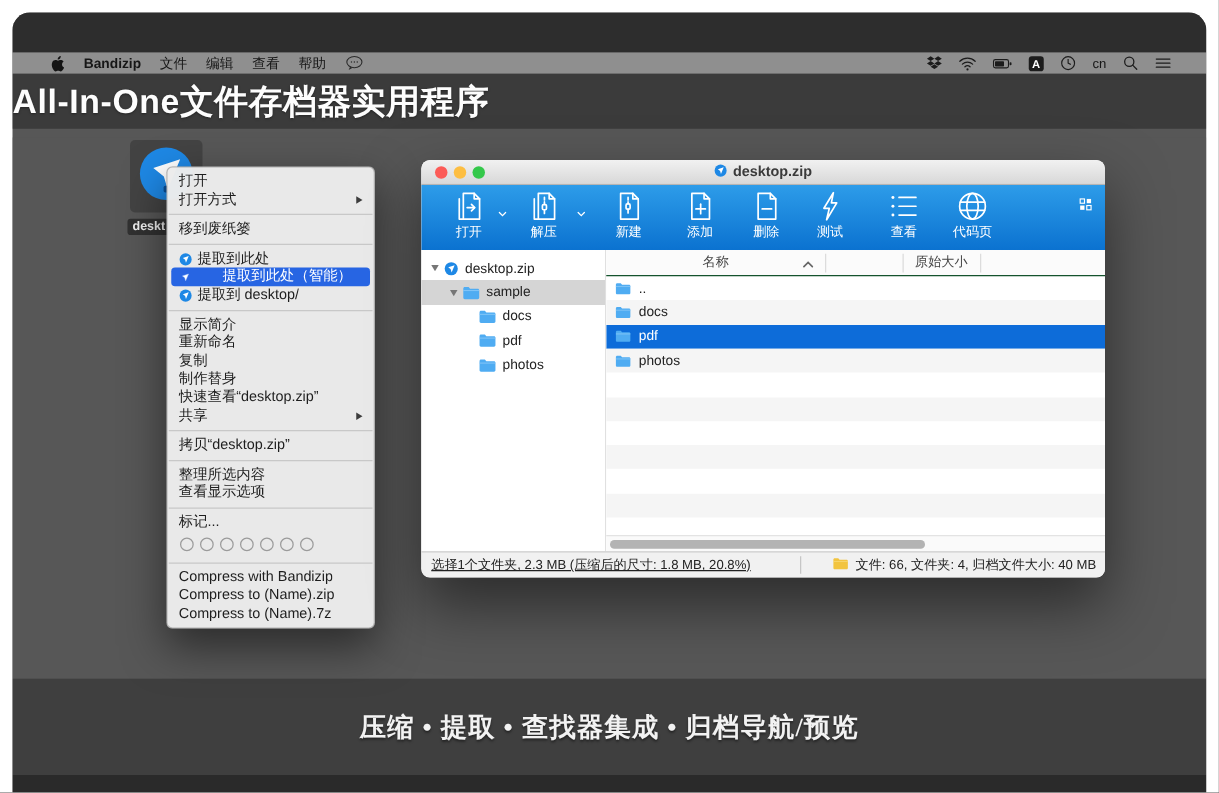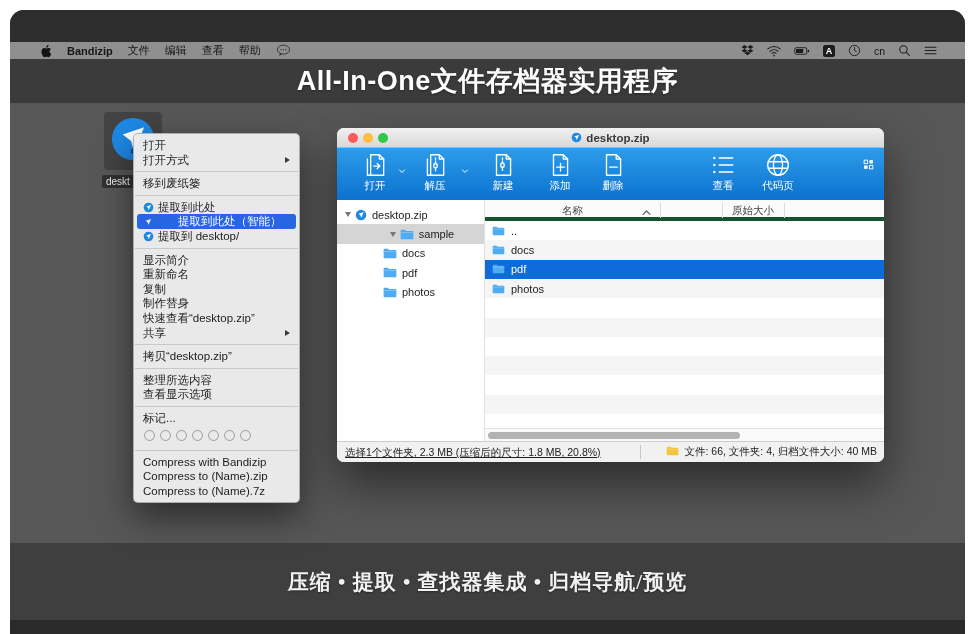--- a/index.html
+++ b/index.html
@@ -9,26 +9,26 @@
   
   .menubar{position:absolute;left:0;top:32px;width:100%;height:17px;background:#8f8f8f;display:flex;align-items:center;justify-content:space-between;font-size:11px;color:#161616;}
   .mb-left{display:flex;align-items:center;gap:15px;padding-left:30px;}
   .mb-right{display:flex;align-items:center;gap:13px;padding-right:28px;}
   .mb-app{font-weight:bold;}
   .mb-item{white-space:nowrap;}
   .mb-ic{display:inline-flex;align-items:center;}
   .akey{width:12px;height:12px;background:#1c1c1c;border-radius:2.5px;color:#fff;font-size:9px;font-weight:bold;display:flex;align-items:center;justify-content:center;}
   .cnlab{font-size:10.5px;}
   
-  .hero{position:absolute;left:0;top:49px;width:100%;height:44px;background:#3b3b3b;display:flex;align-items:center;justify-content:center;}
+  .hero{position:absolute;left:0;top:49px;width:100%;height:44px;background:#3b3b3b;display:flex;align-items:center;justify-content:flex-start;}
   .hero span{color:#fdfdfd;font-size:27px;font-weight:600;letter-spacing:.5px;text-shadow:0 1px 2px rgba(0,0,0,.4);}
   
   .desktop{position:absolute;left:0;top:100px;width:100%;height:433px;background:#575757;}
   .dicon{position:absolute;left:94px;top:2px;width:58px;height:58px;border-radius:4px;background:rgba(0,0,0,.22);display:flex;align-items:center;justify-content:center;}
-  .dicon-label{position:absolute;left:92px;top:65px;background:rgba(42,42,42,.85);color:#f0f0f0;font-size:10px;padding:1px 4px;border-radius:2.5px;}
+  .dicon-label{position:absolute;left:92px;top:65px;background:rgba(42,42,42,.85);color:#f0f0f0;font-size:10px;padding:1px 4px;border-radius:2.5px;font-weight:bold;}
   
   .ctxmenu{position:absolute;left:123px;top:23px;width:165px;background:rgba(236,236,236,.98);border:1px solid rgba(0,0,0,.25);border-radius:5px;box-shadow:0 14px 34px rgba(0,0,0,.5);padding:4px 0;z-index:6;}
   .mi{position:relative;height:14.6px;line-height:14.6px;margin:0 3px;padding:0 14px 0 6px;font-size:11.5px;color:#1d1d1d;border-radius:3px;display:flex;align-items:center;gap:4px;white-space:nowrap;}
   .mi.sel{background:#2765e3;color:#ffffff;gap:24px;}
   .mi .lab{overflow:hidden;}
   .mi .sub{position:absolute;right:6px;top:4.2px;width:0;height:0;border-left:5px solid #3c3c3c;border-top:3.2px solid transparent;border-bottom:3.2px solid transparent;}
   .msep{height:1px;background:#c8c8c8;margin:4px 1px;}
   .mtags{height:20px;display:flex;align-items:center;gap:5px;padding:0 0 0 10px;}
   .tagc{width:11px;height:11px;border-radius:50%;border:1.4px solid #9b9b9b;box-sizing:border-box;background:transparent;}
   
@@ -45,21 +45,21 @@
   .tchev{position:absolute;top:17px;width:12px;height:12px;display:flex;align-items:center;justify-content:center;}
   .tgrid{position:absolute;right:10px;top:8px;}
   
   .treepane{position:absolute;left:0;top:72px;width:148px;height:241px;background:#fff;border-right:1px solid #e0e0e0;box-sizing:border-box;}
   .trow{position:absolute;left:0;width:100%;height:19.4px;display:flex;align-items:center;font-size:11px;color:#222;}
   .trow.sel{background:#d5d5d5;}
   .tri{width:0;height:0;border-top:5px solid #767676;border-left:3.8px solid transparent;border-right:3.8px solid transparent;margin-right:4px;flex:0 0 auto;}
   .trow .ticon{margin-right:5px;display:inline-flex;flex:0 0 auto;}
   
   .listpane{position:absolute;left:148px;top:72px;width:399px;height:241px;background:#fff;}
-  .lheader{position:absolute;left:0;top:0;width:100%;height:21px;background:#fbfbfb;border-bottom:4px solid #14532d;box-sizing:border-box;font-size:10.5px;color:#444;}
+  .lheader{position:absolute;left:0;top:0;width:100%;height:21px;background:#fbfbfb;border-bottom:1px solid #14532d;box-sizing:border-box;font-size:10.5px;color:#444;}
   .hcell{position:absolute;top:0;height:20px;line-height:20px;text-align:center;}
   .hdiv{position:absolute;top:3px;height:15px;width:1px;background:#dcdcdc;}
   .hcaret{position:absolute;top:6px;}
   .lrows{position:absolute;left:0;top:21px;width:100%;height:207px;overflow:hidden;}
   .frow{position:absolute;left:0;width:100%;height:19.3px;display:flex;align-items:center;font-size:11px;color:#222;}
   .frow .ficon{margin:0 6px 0 7px;display:inline-flex;}
   .frow.sel{background:#0d6cd9;color:#fff;}
   .hscroll{position:absolute;left:0;top:228px;width:100%;height:13px;background:#fafafa;border-top:1px solid #e3e3e3;box-sizing:border-box;}
   .hthumb{position:absolute;left:3px;top:3px;width:252px;height:7px;border-radius:4px;background:#b3b3b3;}
   
@@ -328,20 +328,28 @@
             <span style="display:inline-flex">
               <svg width="26" height="26" viewBox="0 0 24 24" fill="none" stroke="#fff" stroke-width="1.25" stroke-linecap="round" stroke-linejoin="round">
                 <path d="M6 2.5h9l4 4v15H6z"></path>
                 <path d="M15 2.5v4h4"></path>
                 <path d="M12.5 10.5v7"></path>
                 <path d="M9 14h7"></path>
               </svg>
             </span>
             <span class="tlab">添加</span>
           </div>
+          <div class="tbtn" style="left: 300px;">
+            <span style="display:inline-flex">
+              <svg width="26" height="26" viewBox="0 0 24 24" fill="none" stroke="#fff" stroke-width="1.25" stroke-linecap="round" stroke-linejoin="round">
+                <path d="M14.5 2 7.5 13.5h4L9.5 22l7.5-12.5h-4z"></path>
+              </svg>
+            </span>
+            <span class="tlab">测试</span>
+          </div>
           <div class="tbtn" style="left: 359px;">
             <span style="display:inline-flex">
               <svg width="26" height="26" viewBox="0 0 24 24" fill="none" stroke="#fff" stroke-width="1.25" stroke-linecap="round" stroke-linejoin="round">
                 <path d="M8.5 5.5H21M8.5 12H21M8.5 18.5H21"></path>
                 <circle cx="4" cy="5.5" r="1.1" fill="#fff" stroke="none"></circle>
                 <circle cx="4" cy="12" r="1.1" fill="#fff" stroke="none"></circle>
                 <circle cx="4" cy="18.5" r="1.1" fill="#fff" stroke="none"></circle>
               </svg>
             </span>
             <span class="tlab">查看</span>
@@ -368,21 +376,21 @@
             <span style="width:8px;flex:0 0 auto"></span>
             <span class="tri"></span>
             <span class="ticon">
               <svg width="12" height="12" viewBox="0 0 24 24">
                 <circle cx="12" cy="12" r="10.5" fill="#1e88e5"></circle>
                 <path d="M7.2 9.6 17.4 6.2 12.6 17.9 11.1 12.8z" fill="#fff"></path>
               </svg>
             </span>
             <span>desktop.zip</span>
           </div>
-          <div class="trow sel" style="top: 24.4px; justify-content: center;">
+          <div class="trow sel" style="top: 24.4px;">
             <span style="width:23px;flex:0 0 auto"></span>
             <span class="tri"></span>
             <span class="ticon">
               <svg width="14" height="11" viewBox="0 0 24 19">
                 <path d="M1 3.2C1 2.1 1.9 1.2 3 1.2h5.4l2 2.2H21c1.1 0 2 .9 2 2v10.4c0 1.1-.9 2-2 2H3c-1.1 0-2-.9-2-2z" fill="#4FACF2"></path>
                 <path d="M1 6h22" stroke="#8ccaf8" stroke-width="1.2"></path>
               </svg>
             </span>
             <span>sample</span>
           </div>

